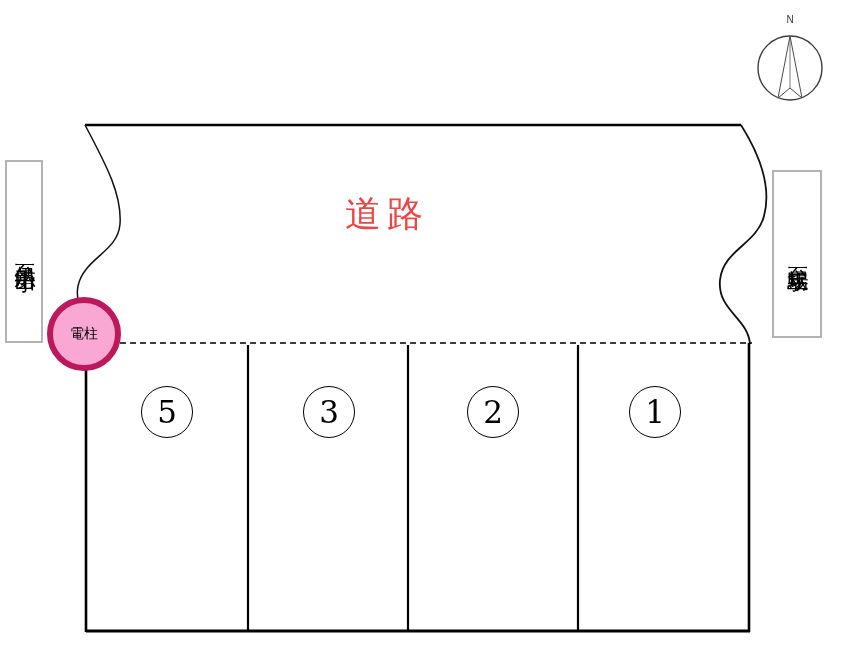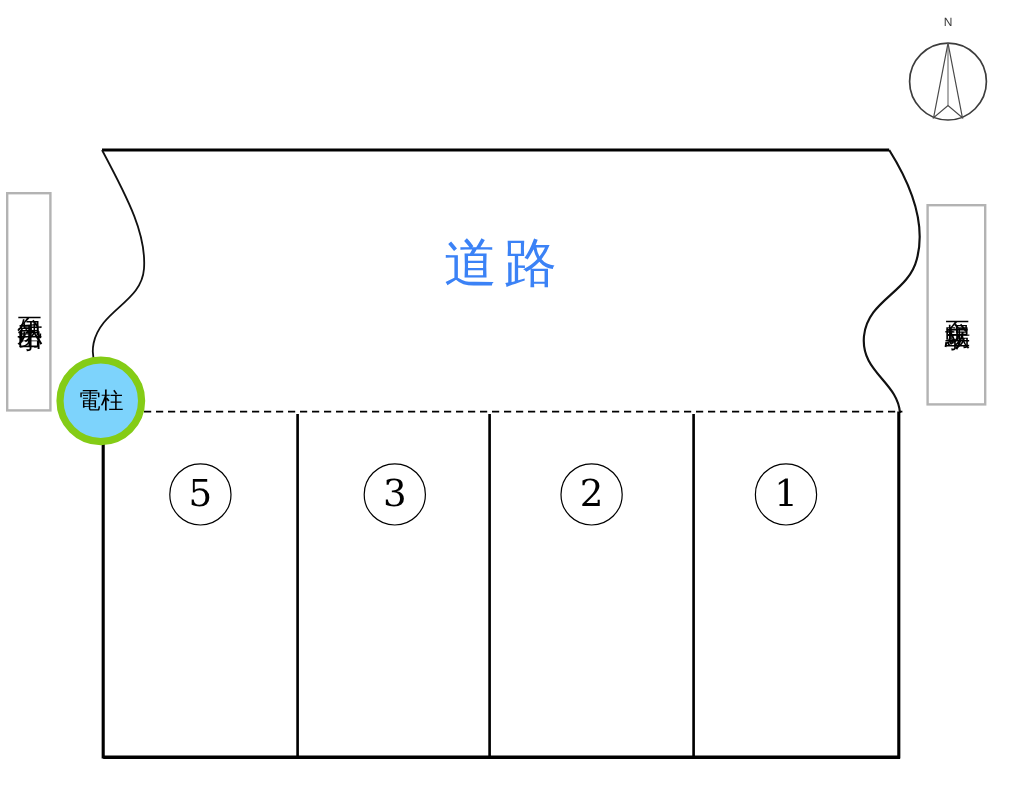--- a/index.html
+++ b/index.html
@@ -54,42 +54,42 @@
     width: 50px;
     height: 168px;
   }
 
   
   #road-label {
     position: absolute;
     left: 345px;
     top: 190px;
     width: 150px;
-    text-align: center;
-    font-size: 44px;
+    text-align: left;
+    font-size: 36px;
     letter-spacing: 6px;
-    color: #3b82f6;
+    color: #ef4444;
     font-family: "DejaVu Sans", "Liberation Sans", sans-serif;
   }
 
   
   #utility-pole {
     position: absolute;
     left: 47px;
     top: 297px;
     width: 74px;
     height: 74px;
     box-sizing: border-box;
-    border: 6px solid #84cc16;
+    border: 6px solid #be185d;
     border-radius: 50%;
-    background: #7dd3fc;
+    background: #f9a8d4;
     display: flex;
     align-items: center;
     justify-content: center;
-    font-size: 19px;
+    font-size: 14px;
     letter-spacing: 0px;
     color: #000000;
     font-family: "DejaVu Sans", "Liberation Sans", sans-serif;
     z-index: 5;
   }
 
   
   .plot-number {
     position: absolute;
     top: 386px;

